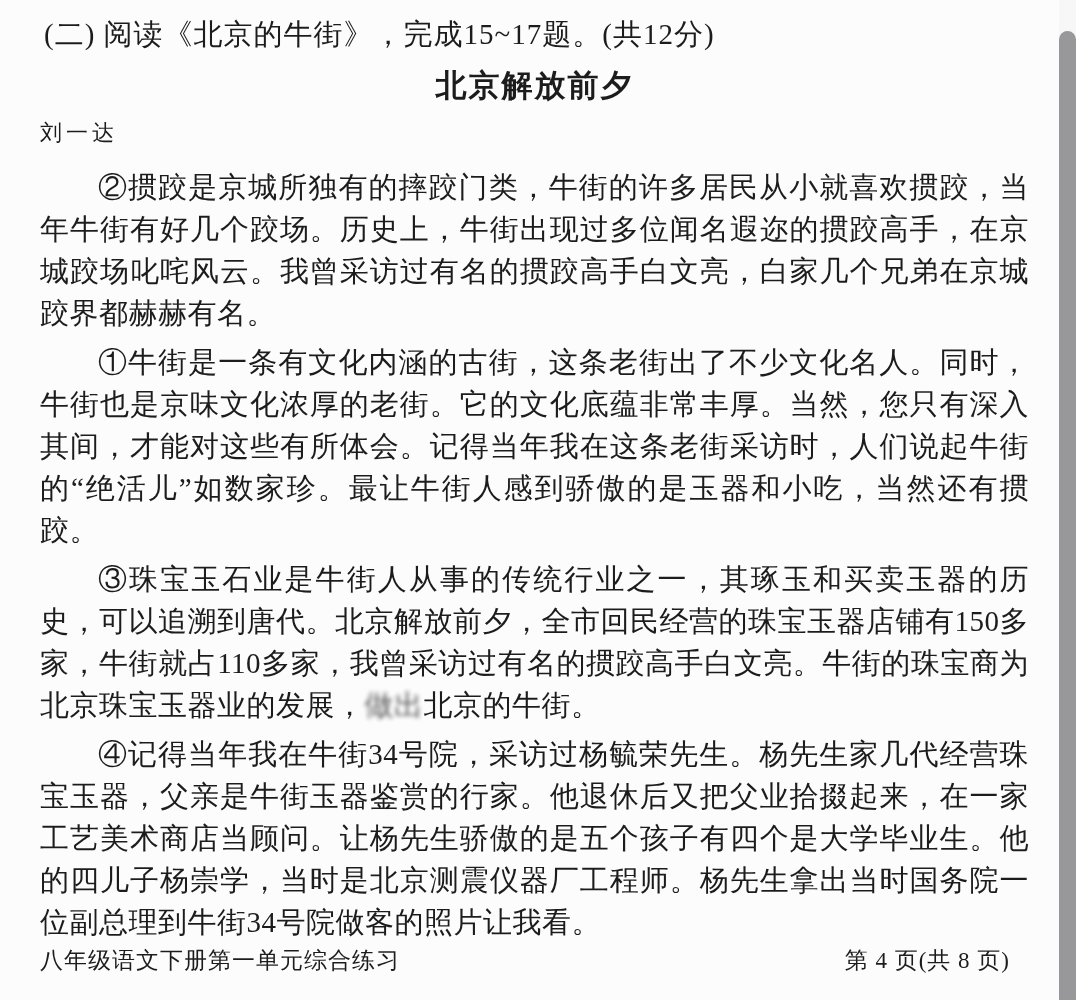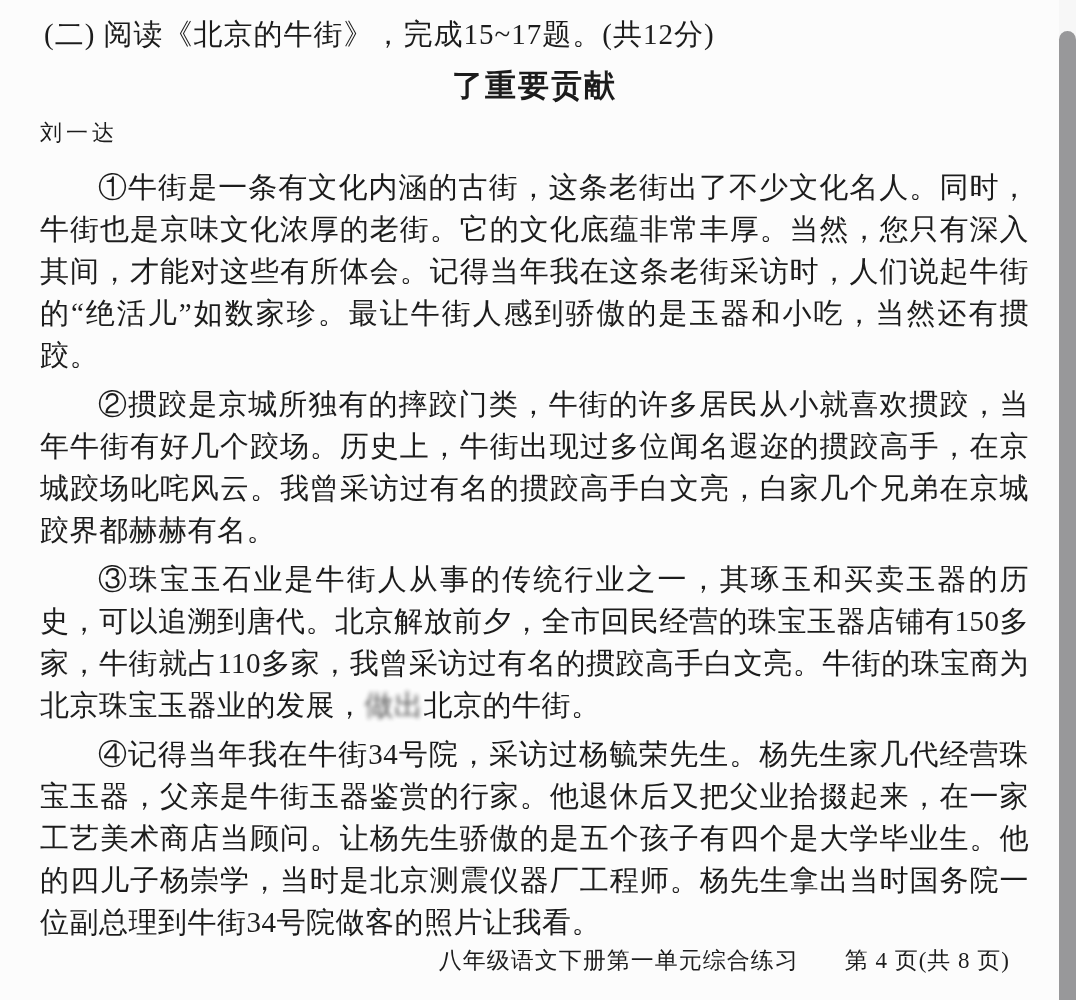--- a/index.html
+++ b/index.html
@@ -58,21 +58,21 @@
   .smudged {
     filter: blur(2px);
     opacity: 0.75;
   }
   .footer {
     position: absolute;
     left: 40px;
     right: 66px;
     bottom: 24px;
     display: flex;
-    justify-content: flex-end;
+    justify-content: space-between;
     gap: 46px;
     font-size: 23px;
     letter-spacing: 1px;
   }
   .scrollbar-track {
     position: absolute;
     top: 0;
     right: 0;
     width: 17px;
     height: 100%;
@@ -88,29 +88,29 @@
     border-radius: 9px 9px 0 0;
   }
 </style>
 </head>
 <body>
 
 <div class="page">
 
   <div class="section-header">(二) 阅读《北京的牛街》，完成15~17题。(共12分)</div>
 
-  <div class="article-title">了重要贡献</div>
+  <div class="article-title">北京解放前夕</div>
 
   <div class="article-author">刘一达</div>
 
   <div class="content">
 
+    <p class="para"><span>②掼跤是京城所独有的摔跤门类，牛街的许多居民从小就喜欢掼跤，当年牛街有好几个跤场。历史上，牛街出现过多位闻名遐迩的掼跤高手，在京城跤场叱咤风云。我曾采访过有名的掼跤高手白文亮，白家几个兄弟在京城跤界都赫赫有名。</span></p>
+
     <p class="para"><span>①牛街是一条有文化内涵的古街，这条老街出了不少文化名人。同时，牛街也是京味文化浓厚的老街。它的文化底蕴非常丰厚。当然，您只有深入其间，才能对这些有所体会。记得当年我在这条老街采访时，人们说起牛街的“绝活儿”如数家珍。最让牛街人感到骄傲的是玉器和小吃，当然还有掼跤。</span></p>
-
-    <p class="para"><span>②掼跤是京城所独有的摔跤门类，牛街的许多居民从小就喜欢掼跤，当年牛街有好几个跤场。历史上，牛街出现过多位闻名遐迩的掼跤高手，在京城跤场叱咤风云。我曾采访过有名的掼跤高手白文亮，白家几个兄弟在京城跤界都赫赫有名。</span></p>
 
     <p class="para"><span>③珠宝玉石业是牛街人从事的传统行业之一，其琢玉和买卖玉器的历史，可以追溯到唐代。北京解放前夕，全市回民经营的珠宝玉器店铺有150多家，牛街就占110多家，我曾采访过有名的掼跤高手白文亮。牛街的珠宝商为北京珠宝玉器业的发展，</span><span class="smudged">做出</span><span>北京的牛街。</span></p>
 
     <p class="para"><span>④记得当年我在牛街34号院，采访过杨毓荣先生。杨先生家几代经营珠宝玉器，父亲是牛街玉器鉴赏的行家。他退休后又把父业拾掇起来，在一家工艺美术商店当顾问。让杨先生骄傲的是五个孩子有四个是大学毕业生。他的四儿子杨崇学，当时是北京测震仪器厂工程师。杨先生拿出当时国务院一位副总理到牛街34号院做客的照片让我看。</span></p>
 
   </div>
 
   <div class="footer">
     <span>八年级语文下册第一单元综合练习</span>
     <span>第 4 页(共 8 页)</span>

